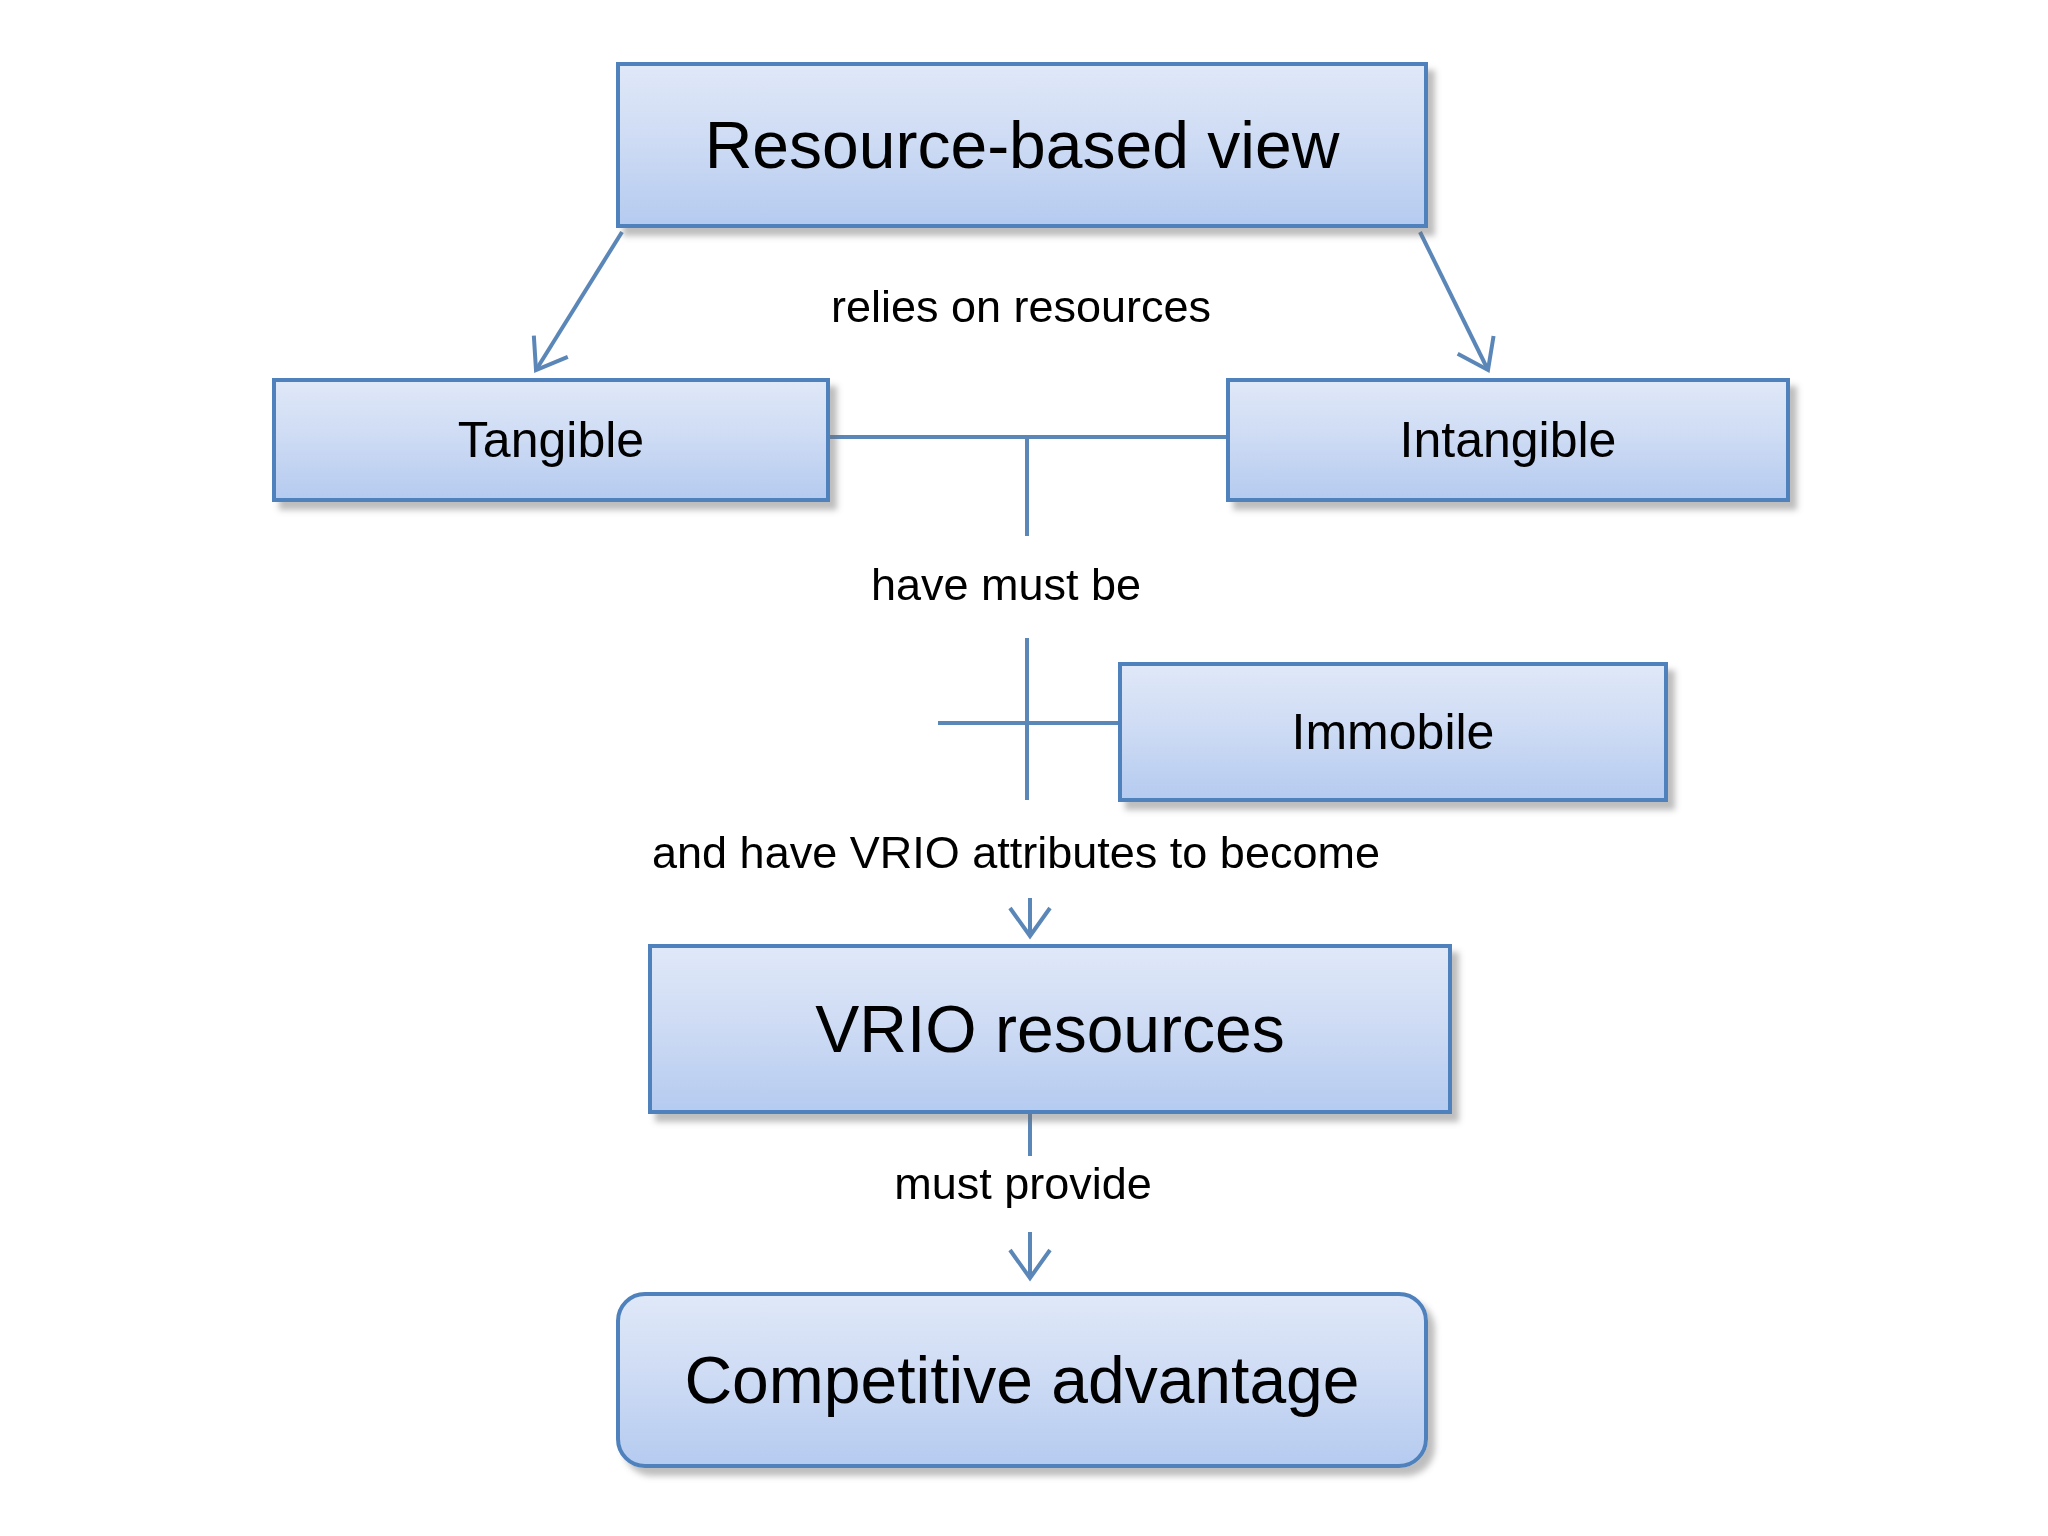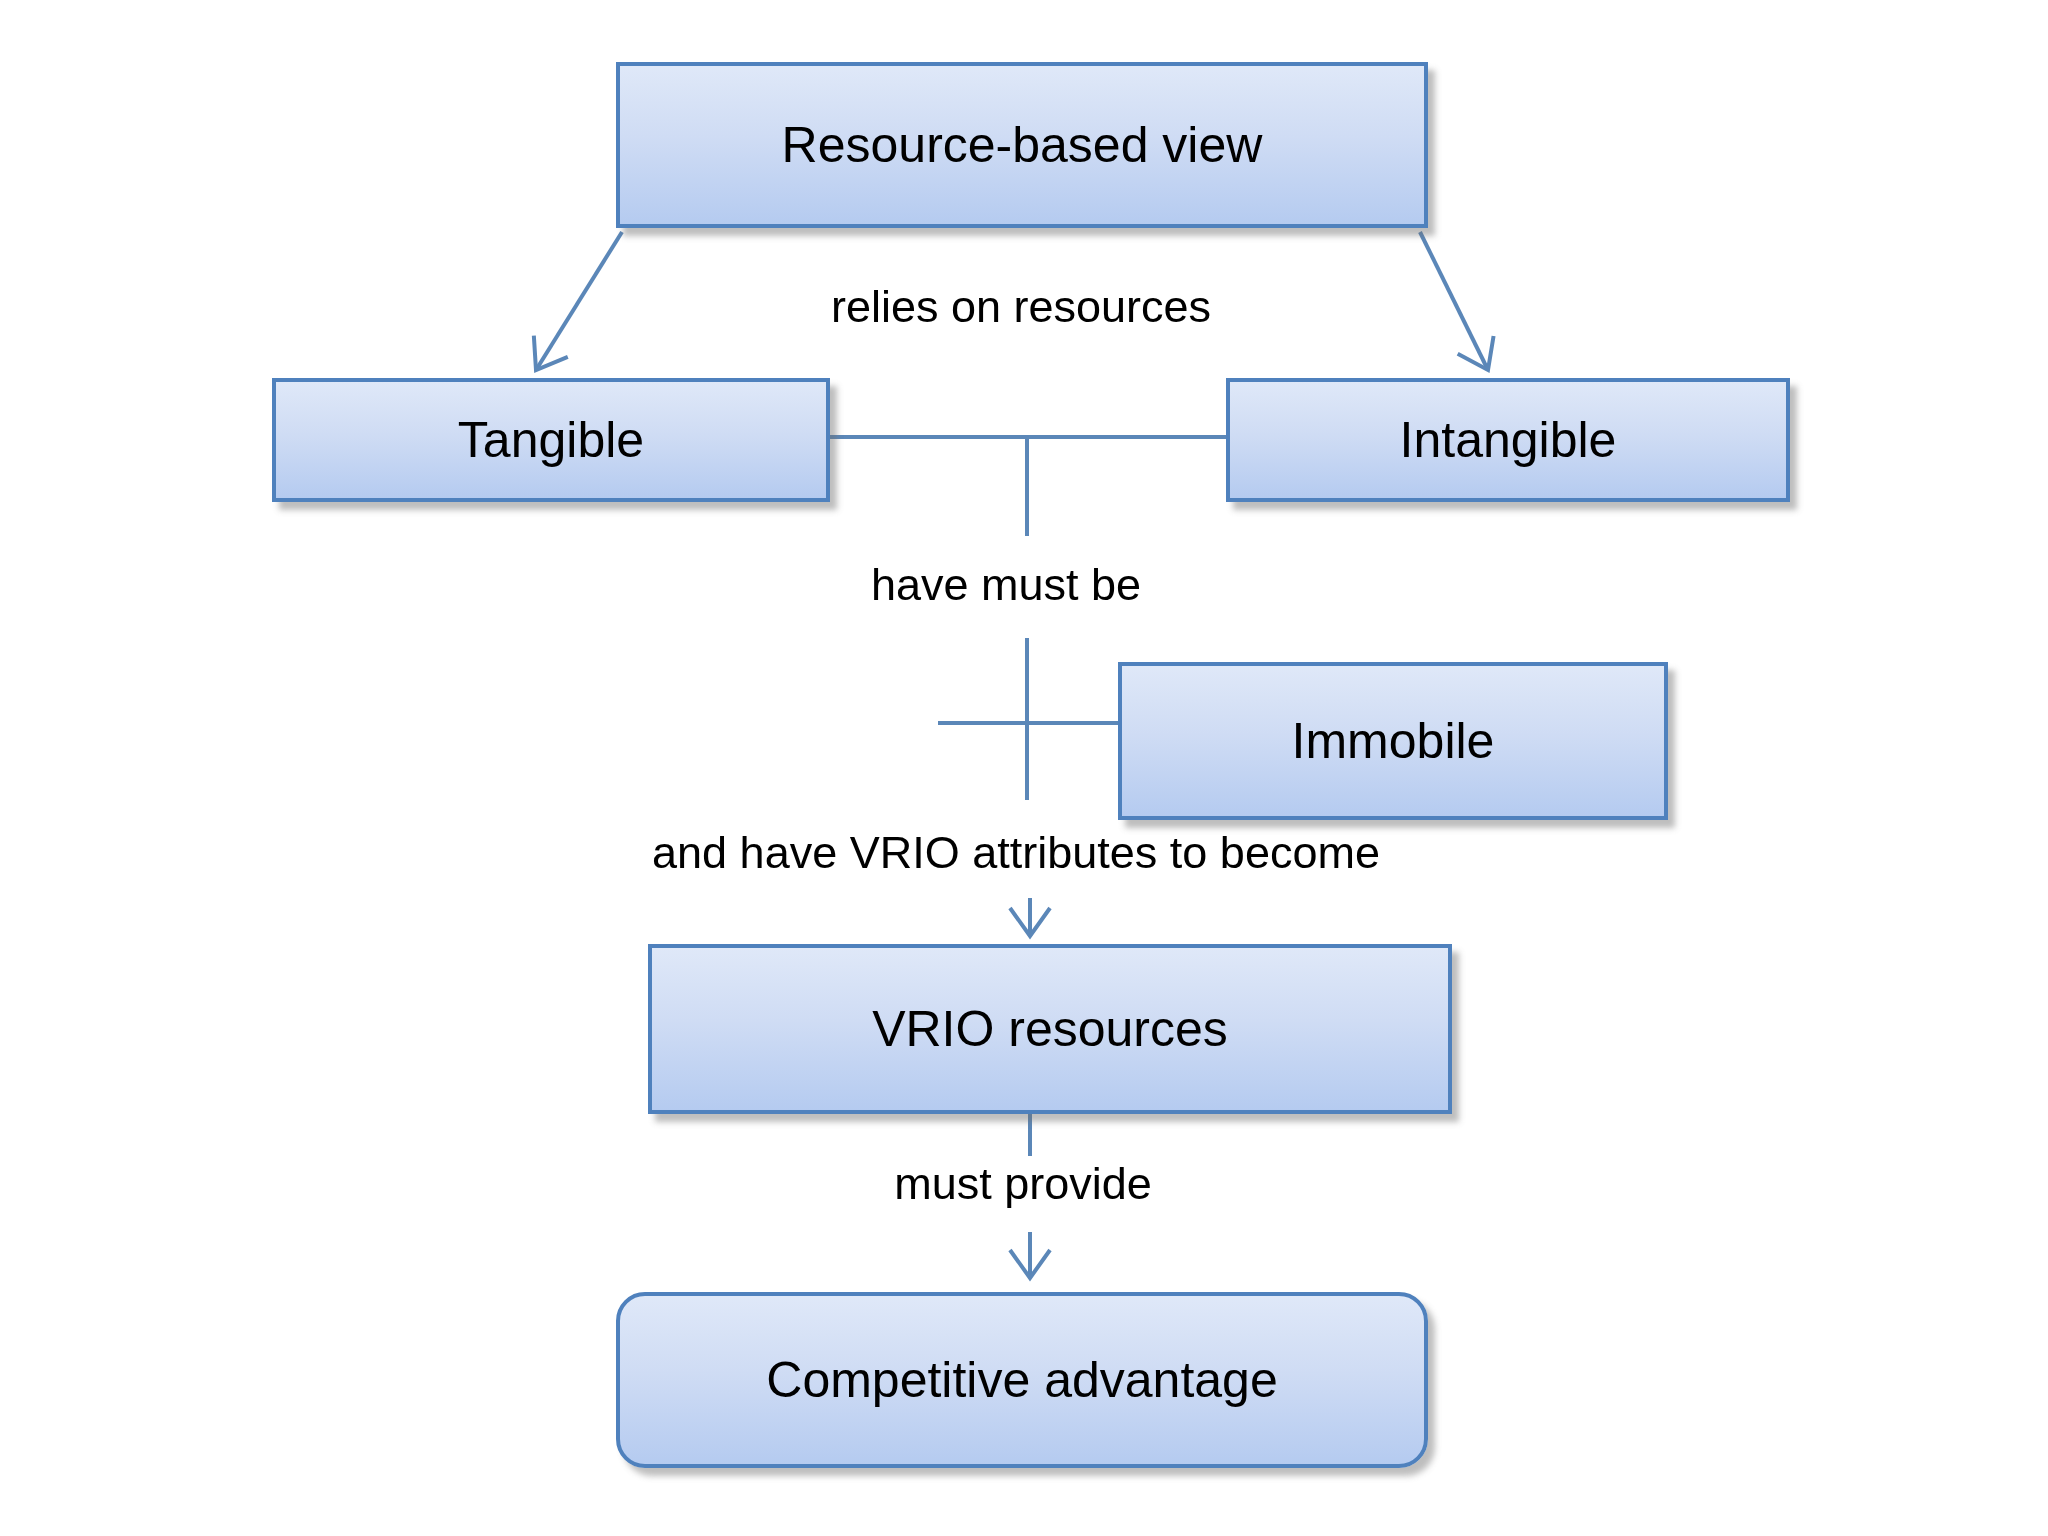--- a/index.html
+++ b/index.html
@@ -44,35 +44,35 @@
     border:4px solid var(--node-border);
     background:linear-gradient(180deg, var(--node-fill-top) 0%, var(--node-fill-mid) 45%, var(--node-fill-bottom) 100%);
     box-shadow:7px 8px 6px rgba(110,110,110,0.45);
     display:flex;
     align-items:center;
     justify-content:center;
     color:var(--text);
     text-align:center;
     white-space:nowrap;
   }
-  .node.big{font-size:50px;}
+  .node.big{font-size:66px;}
   .node.small{font-size:50px;}
   .edge-label{
     position:absolute;
     transform:translateX(-50%);
     font-size:45px;
     line-height:1.05;
     color:var(--text);
     white-space:nowrap;
   }
   #node-rbv        {left:616px;  top:62px;   width:812px; height:166px;}
   #node-tangible   {left:272px;  top:378px;  width:558px; height:124px;}
   #node-intangible {left:1226px; top:378px;  width:564px; height:124px;}
   #node-hetero     {left:378px;  top:662px;  width:560px; height:122px;}
-  #node-immobile   {left:1118px; top:662px;  width:550px; height:158px;}
+  #node-immobile   {left:1118px; top:662px;  width:550px; height:140px;}
   #node-vrio       {left:616px;  top:944px;  width:804px; height:170px;margin-left:32px;}
   #node-competitive{left:616px;  top:1292px; width:812px; height:176px;border-radius:29px;}
 
   #label-relies    {left:1021px; top:283px;}
   #label-must-be   {left:1006px; top:561px;}
   #label-vrio-attr {left:1016px; top:829px;}
   #label-provide   {left:1023px; top:1160px;}
 </style>
 </head>
 <body>

